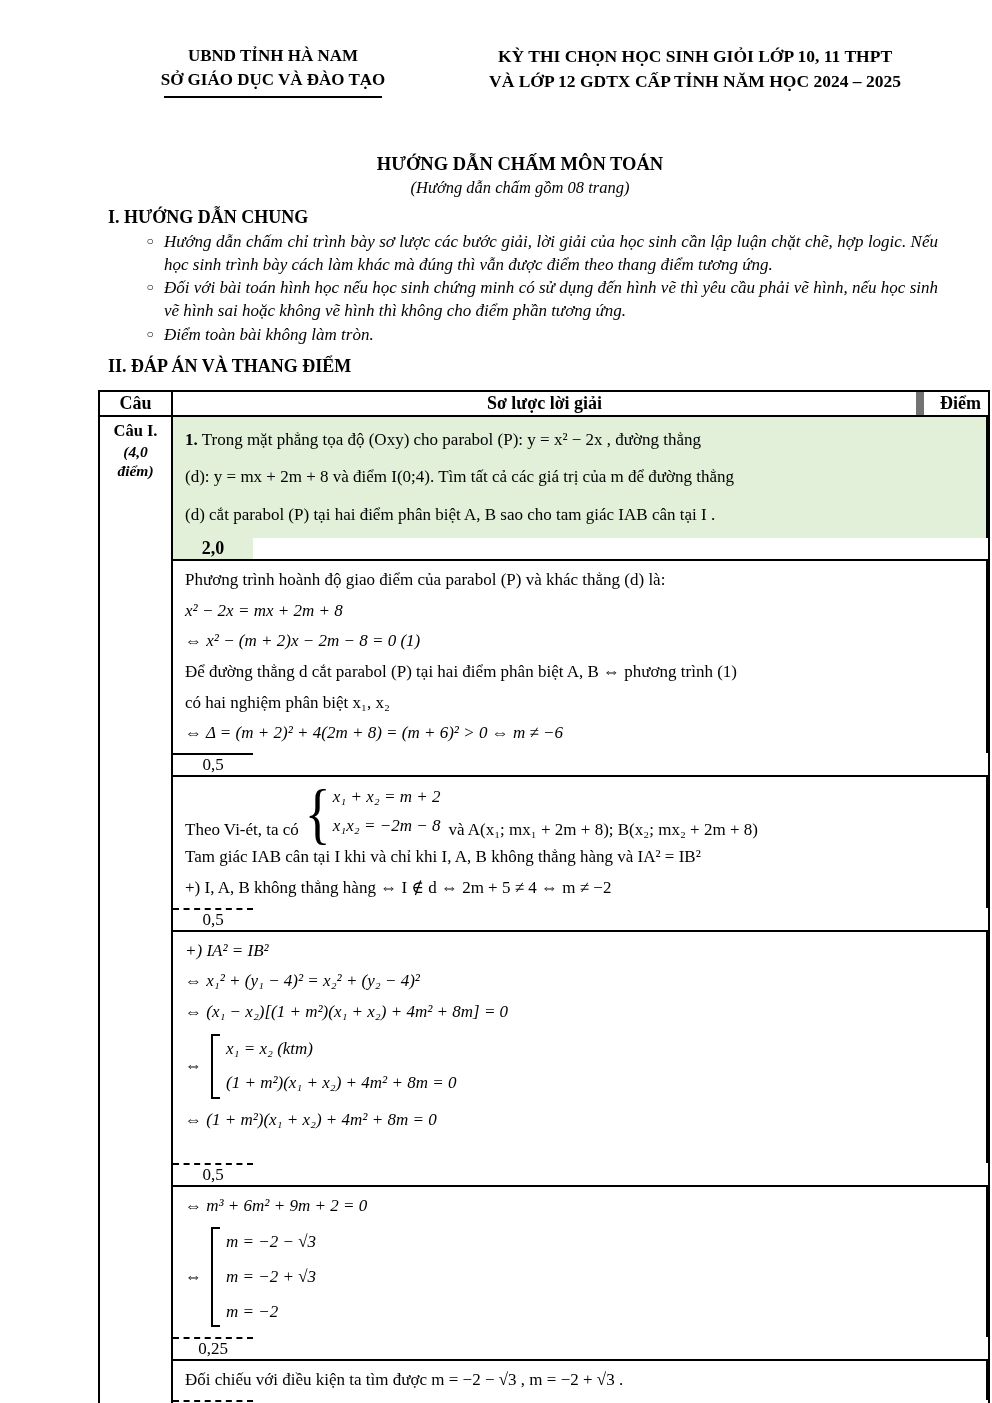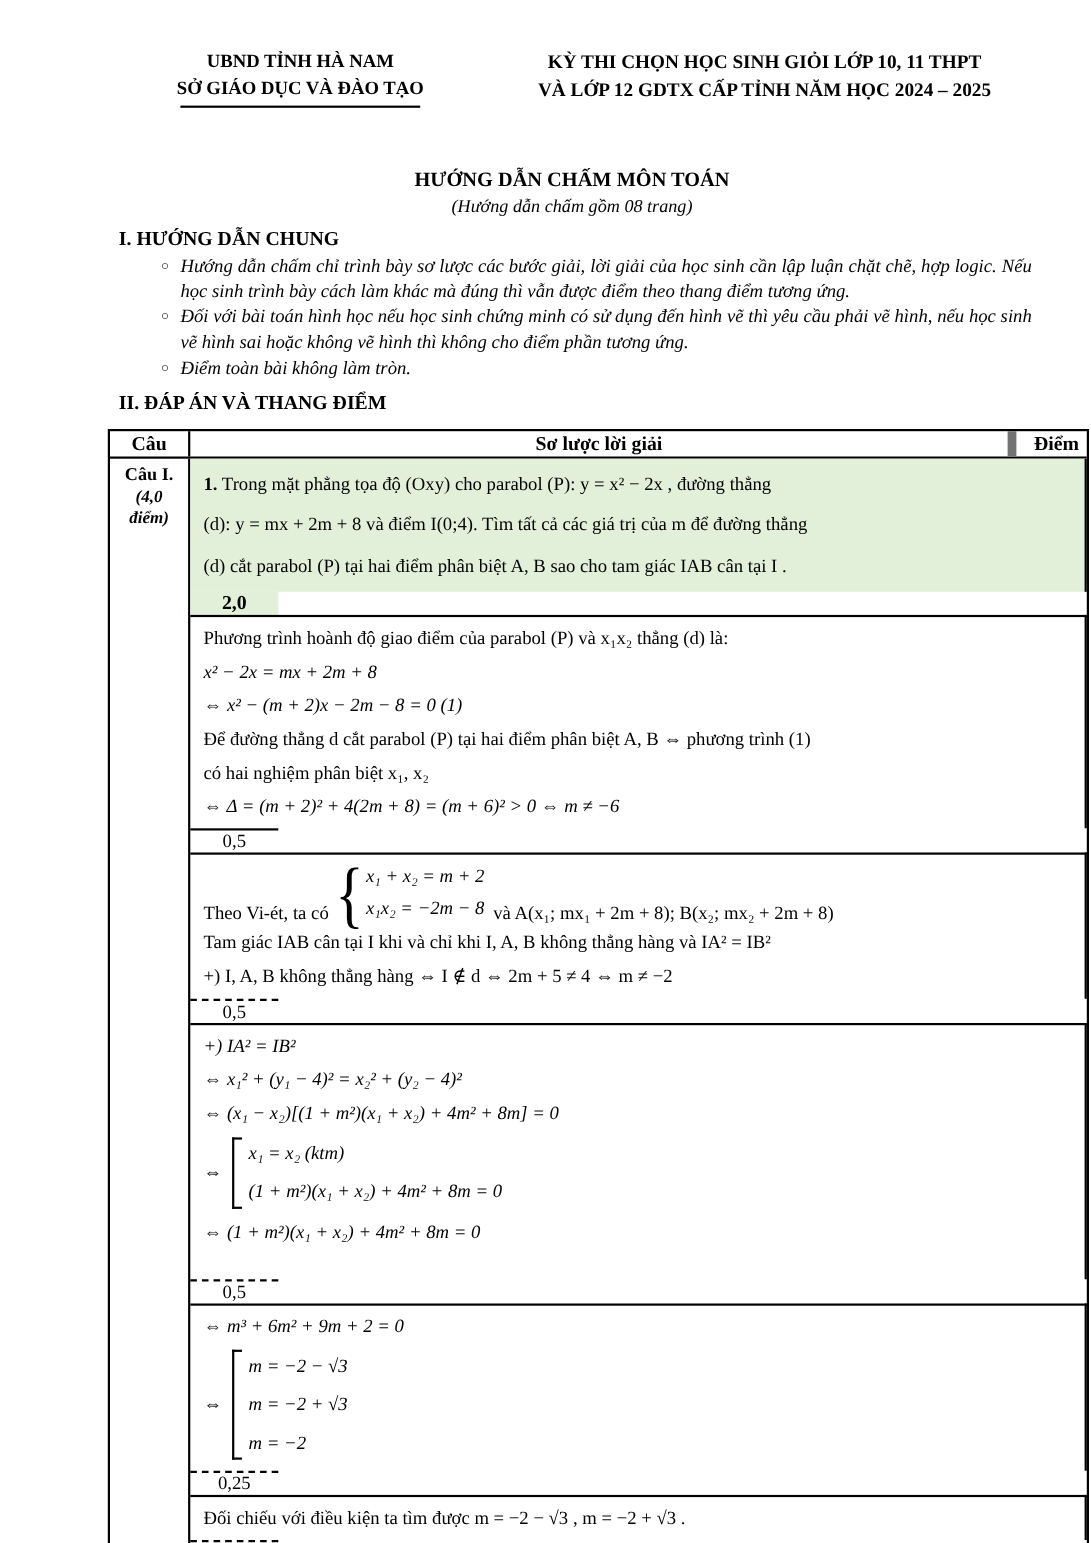--- a/index.html
+++ b/index.html
@@ -140,21 +140,21 @@
           <div class="sol">
             <div class="mline stmt-l1"><span class="bold">1.</span> <span>Trong mặt phẳng tọa độ (Oxy) cho parabol (P): y = x² − 2x , đường thẳng</span></div>
             <div class="mline">(d): y = mx + 2m + 8 và điểm I(0;4). Tìm tất cả các giá trị của m để đường thẳng</div>
             <div class="mline">(d) cắt parabol (P) tại hai điểm phân biệt A, B sao cho tam giác IAB cân tại I .</div>
           </div>
           <div class="pts">2,0</div>
         </div>
 
         <div class="trow r-step1">
           <div class="sol">
-            <div class="mline">Phương trình hoành độ giao điểm của parabol (P) và x₁x₂ thẳng (d) là:</div>
+            <div class="mline">Phương trình hoành độ giao điểm của parabol (P) và khác thẳng (d) là:</div>
             <div class="mline eq">x² − 2x = mx + 2m + 8</div>
             <div class="mline eq">⇔ x² − (m + 2)x − 2m − 8 = 0  (1)</div>
             <div class="mline">Để đường thẳng d cắt parabol (P) tại hai điểm phân biệt A, B ⇔ phương trình (1)</div>
             <div class="mline">có hai nghiệm phân biệt x₁, x₂</div>
             <div class="mline eq">⇔ Δ = (m + 2)² + 4(2m + 8) = (m + 6)² &gt; 0 ⇔ m ≠ −6</div>
           </div>
           <div class="pts">0,5</div>
         </div>
 
         <div class="trow r-step2">

